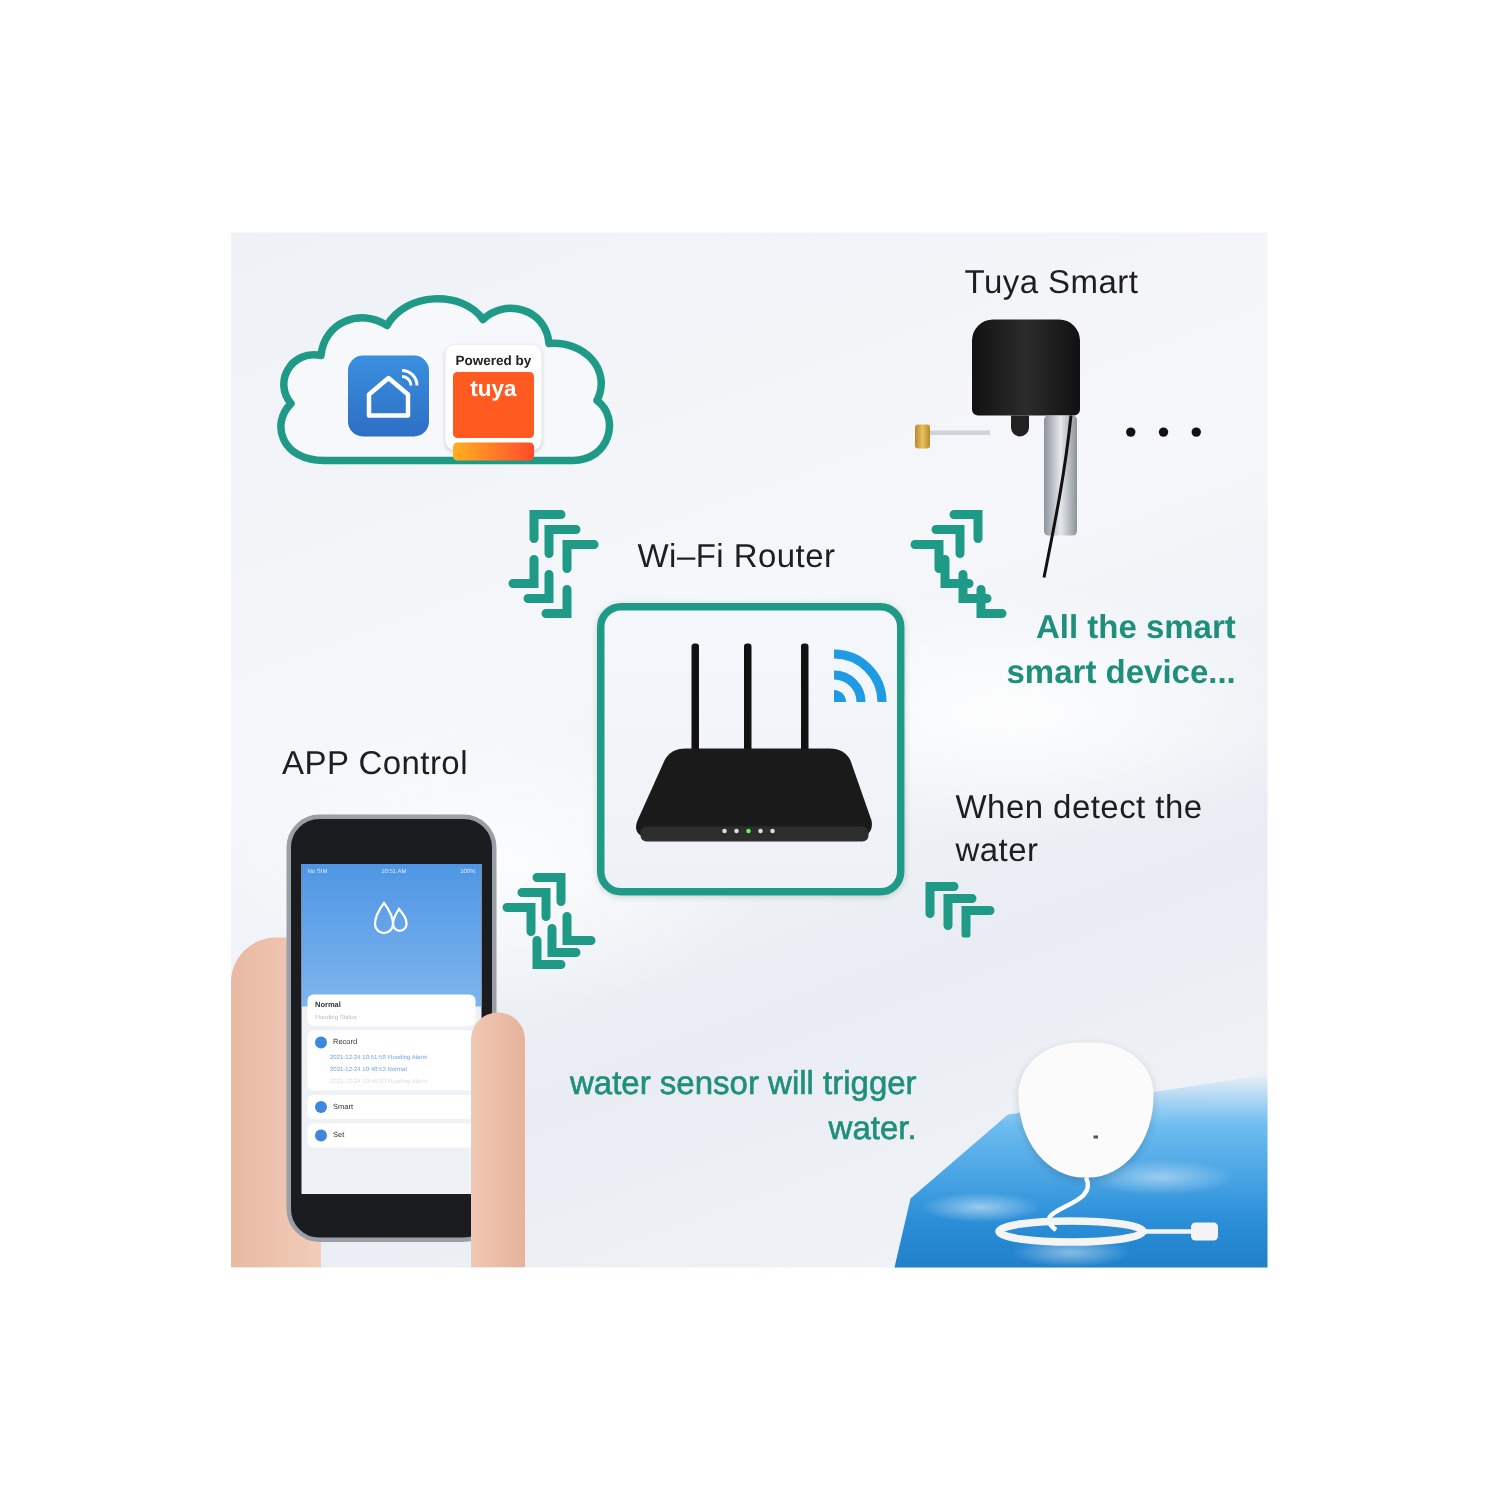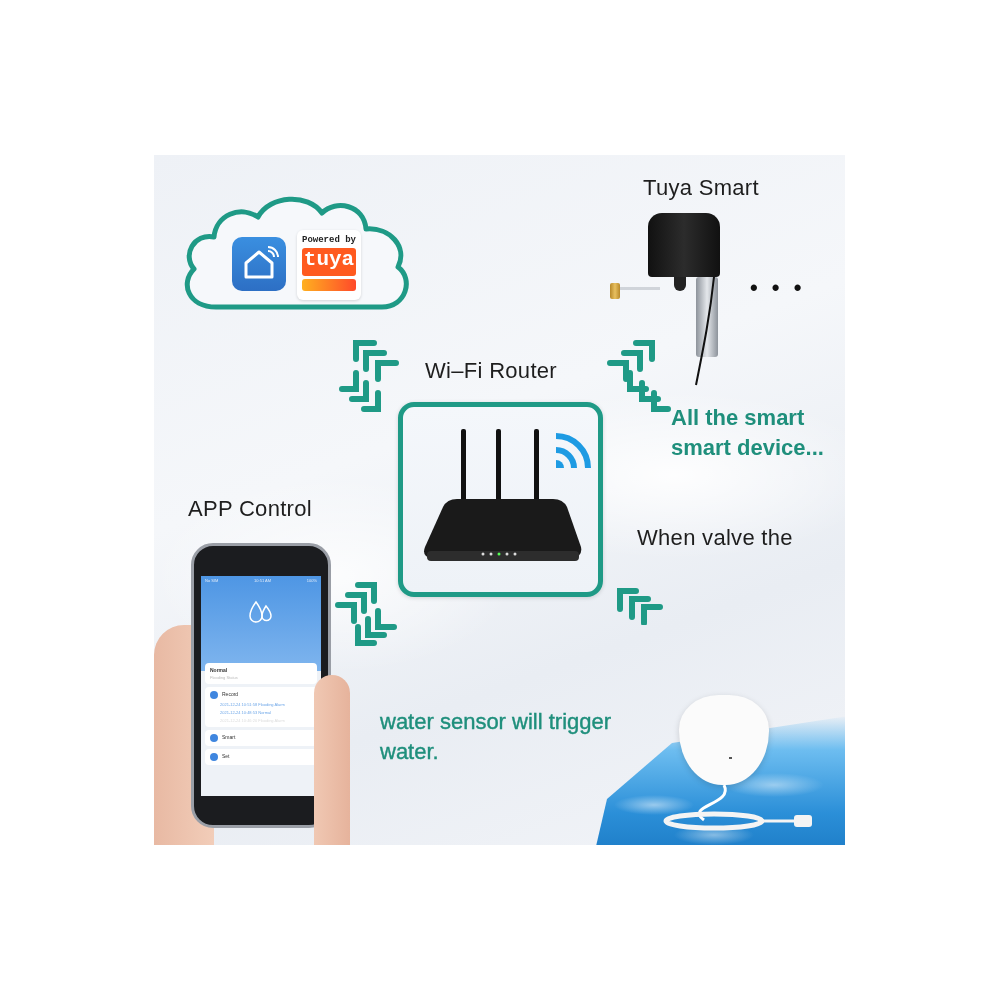--- a/index.html
+++ b/index.html
@@ -12,21 +12,21 @@
              linear-gradient(160deg, #eef1f6 0%, #f5f7fa 40%, #e9edf3 70%, #f2f4f8 100%); }
   .water { position:absolute; left:440px; top:560px; width:260px; height:140px;
            background:
              radial-gradient(ellipse 40px 10px at 60px 90px, rgba(255,255,255,0.5), transparent),
              radial-gradient(ellipse 50px 12px at 180px 70px, rgba(255,255,255,0.45), transparent),
              radial-gradient(ellipse 40px 10px at 120px 120px, rgba(255,255,255,0.45), transparent),
              linear-gradient(180deg, rgba(140,200,240,0) 0%, #6dbdf0 25%, #2b8fd8 70%, #1d7cc6 100%);
            clip-path: polygon(30% 20%, 100% 0%, 100% 100%, 0% 100%, 5% 60%); }
   .abs { position:absolute; }
   .label-dark { color:#1e1e1e; font-size:22px; letter-spacing:0.3px; white-space:nowrap; }
-  .label-teal { color:#1f8f7c; font-size:22px; font-weight:bold; line-height:30px; white-space:nowrap; }
+  .label-teal { color:#1f8f7c; font-size:22px; font-weight:bold; line-height:30px; white-space:nowrap;text-align:right; }
   .router-box { position:absolute; left:244px; top:247px; width:205px; height:195px;
                 border:5px solid #1f9a86; border-radius:16px; box-sizing:border-box;
                 background:linear-gradient(180deg,#f4f7fb,#eef2f7); box-shadow:0 1px 4px rgba(0,0,0,0.15); }
   .phone { position:absolute; left:37px; top:388px; width:140px; height:285px; border-radius:22px;
            background:#1b1c1f; border:3px solid #9a9ea6; box-sizing:border-box; }
   .screen { position:absolute; left:7px; top:30px; width:120px; height:220px; background:#eef2f7; overflow:hidden; }
   .screen-top { height:95px; background:linear-gradient(180deg,#4e96e4,#7fb5ee); position:relative; }
   .statusbar { display:flex; justify-content:space-between; font-size:4px; color:#dfeaf9; padding:2px 4px; }
   .card { background:#ffffff; margin:3px 4px; border-radius:4px; padding:4px 5px; font-size:5px; color:#333; }
   .card .sub { color:#bbb; font-size:4px; margin-top:2px; }
@@ -52,23 +52,23 @@
     <path d="M40 122 C12 122 4 98 18 84 C6 70 18 48 38 52 C40 30 64 20 82 32 C94 10 132 8 146 28 C160 14 188 20 190 44
              C214 42 232 62 222 82 C238 94 230 122 206 122 Z" fill="#f6f8fb" stroke="#1f9a86" stroke-width="5" stroke-linejoin="round"></path>
   </svg>
   <div class="abs" style="left:78px;top:82px;width:54px;height:54px;border-radius:10px;background:linear-gradient(180deg,#3a8fe0,#2d6fc4);">
     <svg width="54" height="54" viewBox="0 0 54 54">
       <path d="M14 40 V26 L27 15 L40 26 V40 Z" fill="none" stroke="#fff" stroke-width="3" stroke-linejoin="round"></path>
       <path d="M36 14 a6 6 0 0 1 6 6" fill="none" stroke="#fff" stroke-width="2"></path>
       <path d="M36 10 a10 10 0 0 1 10 10" fill="none" stroke="#fff" stroke-width="2"></path>
     </svg>
   </div>
-  <div class="abs" style="left:143px;top:75px;width:64px;height:70px;background:#fff;border-radius:6px;box-shadow:0 1px 3px rgba(0,0,0,0.15);font-family:Liberation Mono, monospace;">
+  <div class="abs" style="left:143px;top:75px;width:64px;height:70px;background:#fff;border-radius:6px;box-shadow:0 1px 3px rgba(0,0,0,0.15);">
     <div style="font-size:9px;font-weight:bold;text-align:center;margin-top:5px;color:#222;">Powered by</div>
-    <div style="margin:3px 5px 0;height:28px;background:#ff5a1f;border-radius:3px;color:#fff;font-weight:bold;font-size:21px;text-align:center;line-height:24px;">tuya</div>
+    <div style="margin:3px 5px 0;height:44px;background:#ff5a1f;border-radius:3px;color:#fff;font-weight:bold;font-size:15px;text-align:center;line-height:24px;">tuya</div>
     <div style="margin:3px 5px 0;height:12px;border-radius:3px;background:linear-gradient(90deg,#ffb020,#ff4a2a);"></div>
   </div>
 
   <div class="abs label-dark" style="left:489px;top:20px;">Tuya Smart</div>
   <div class="valve-body"></div>
   <div class="abs" style="left:456px;top:128px;width:10px;height:16px;background:linear-gradient(90deg,#b8892a,#e8c060,#b8892a);border-radius:2px;"></div>
   <div class="abs" style="left:466px;top:132px;width:40px;height:3px;background:#d0d4da;"></div>
   <div class="abs" style="left:520px;top:122px;width:12px;height:14px;background:#222;border-radius:0 0 6px 6px;"></div>
   <div class="abs" style="left:542px;top:122px;width:22px;height:80px;background:linear-gradient(90deg,#8d939b,#e4e7eb,#8d939b);border-radius:3px;"></div>
   <svg class="abs" style="left:530px;top:120px" width="40" height="120">
@@ -133,21 +133,22 @@
   </svg>
   <svg class="abs" style="left:462px;top:430px" width="60" height="40" viewBox="0 0 60 40">
     <g fill="none" stroke="#1f9a86" stroke-width="6" stroke-linecap="round">
       <path d="M20 6 L4 6 L4 24"></path>
         <path d="M32 14 L16 14 L16 32"></path>
         <path d="M44 22 L28 22 L28 38"></path>
     </g>
   </svg>
 
   <div class="abs label-dark" style="left:483px;top:368px;line-height:29px;">
-    <div>When valve the</div>
+    <div>When detect the</div>
+    <div>water</div>
   </div>
   <div class="sensor">
     <div style="position:absolute;left:50px;top:62px;width:3px;height:2px;background:#555;"></div>
   </div>
   <svg class="abs" style="left:500px;top:620px" width="180" height="60">
     <path d="M70 10 C80 30 30 30 50 45" fill="none" stroke="#fff" stroke-width="3"></path>
     <ellipse cx="60" cy="46" rx="48" ry="7" fill="none" stroke="#f4f4f4" stroke-width="5"></ellipse>
     <path d="M108 46 L140 46" stroke="#f4f4f4" stroke-width="3"></path>
     <rect x="140" y="40" width="18" height="12" rx="3" fill="#f4f4f4"></rect>
   </svg>

